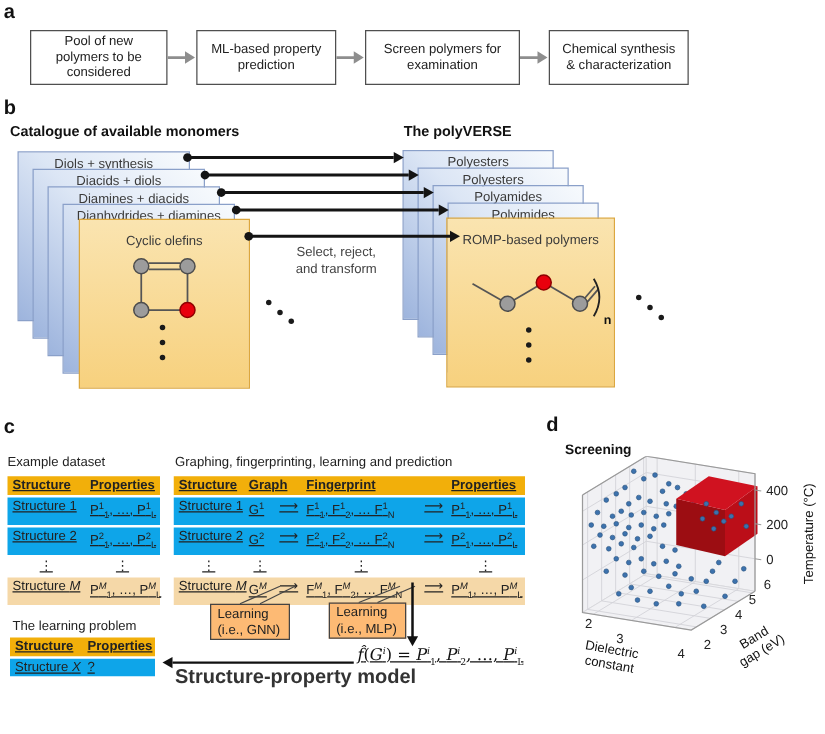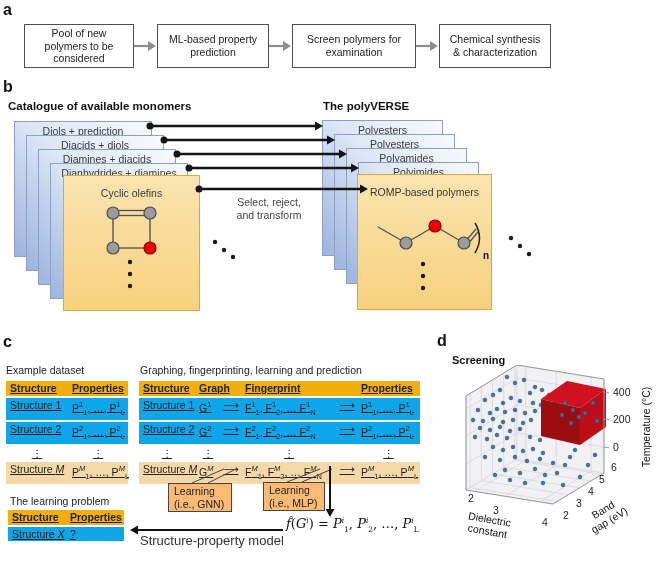--- a/index.html
+++ b/index.html
@@ -33,22 +33,22 @@
   .tr.th{background:#F2AF0A;font-weight:bold;}
   .tr.cream{background:#0ea5e9;}
   .tr.creamd{background:#F5D8A8;}
   .td{padding:1px 4px;line-height:12.5px;white-space:nowrap;}
   .td.ctr{text-align:center;}
   .td.arr{text-align:center;padding:1px 0;}
   sup{font-size:7.5px;} sub{font-size:7.5px;}
   .glyph{font-family:"DejaVu Sans",sans-serif;}
   .callout{position:absolute;box-sizing:border-box;border:1.2px solid #444;background:#fdba74;
            font-size:10.5px;line-height:12.5px;padding:1px 5px;color:#222;}
-  .formula{position:absolute;font-family:"DejaVu Serif",serif;font-size:13px;color:#111;white-space:nowrap;}
-  .spm{position:absolute;font-size:13px;color:#333;}
+  .formula{position:absolute;font-family:"DejaVu Serif",serif;font-size:13px;color:#111;white-space:nowrap;text-decoration:underline;}
+  .spm{position:absolute;font-size:16px;color:#333;font-weight:bold;}
   
   .dtitle{position:absolute;font-weight:bold;font-size:11px;color:#111;}
   .pane{fill:#f1f1f4;stroke:#d9d9dd;stroke-width:0.8;}
   .grid{stroke:#d2d2d8;stroke-width:0.7;fill:none;}
   .boxedge{stroke:#9a9a9a;stroke-width:1;fill:none;}
   .tick{font-size:10.5px;fill:#222;font-family:"Liberation Sans",sans-serif;}
   .axlbl{font-size:10.5px;fill:#111;font-family:"Liberation Sans",sans-serif;}
   .pt{fill:#3d72ad;stroke:#27517f;stroke-width:0.5;}
   .bond{stroke:#555;stroke-width:1.4;fill:none;}
   .node-g{fill:#9c9c9c;stroke:#4d4d4d;stroke-width:1.2;}
@@ -81,21 +81,21 @@
         <polygon points="14,2 22,7 14,12" fill="#8e8e8e"></polygon>
       </svg>
     <div class="abox" style="width:112px;">Chemical synthesis &amp; characterization</div>
   </div>
 
   <span class="plabel" style="left:3px;top:78px;">b</span>
   <div class="bheader" style="left:8px;top:100px;">Catalogue of available monomers</div>
   <div class="bheader" style="left:323px;top:100px;">The polyVERSE</div>
 
   <div class="card blue" style="left:14px;top:121px;width:138px;height:136px;">
-      <div class="clabel">Diols + prediction</div>
+      <div class="clabel">Diols + synthesis</div>
     </div>
   <div class="card blue" style="left:26px;top:135px;width:138px;height:136px;">
       <div class="clabel">Diacids + diols</div>
     </div>
   <div class="card blue" style="left:38px;top:149px;width:138px;height:136px;">
       <div class="clabel">Diamines + diacids</div>
     </div>
   <div class="card blue" style="left:50px;top:163px;width:138px;height:136px;">
       <div class="clabel">Dianhydrides + diamines</div>
     </div>

